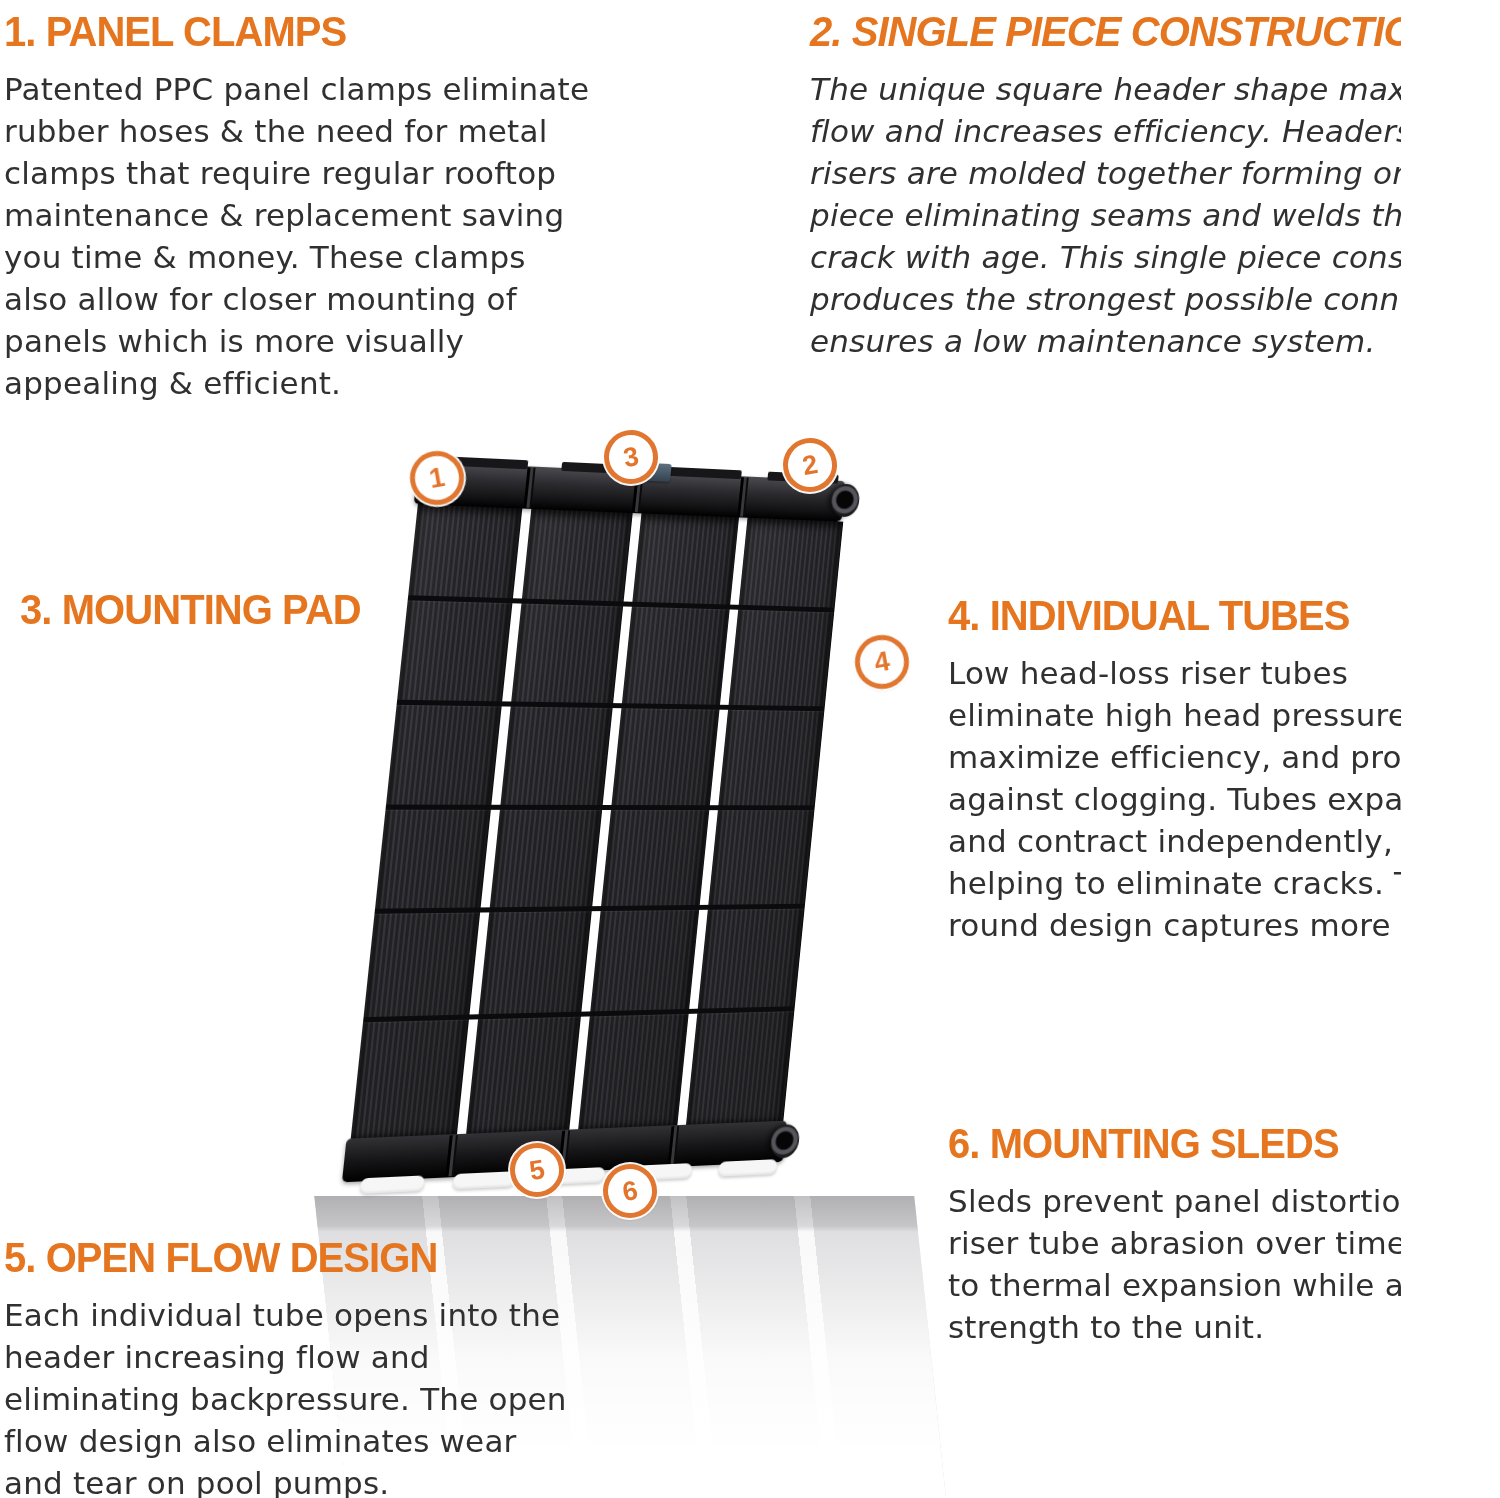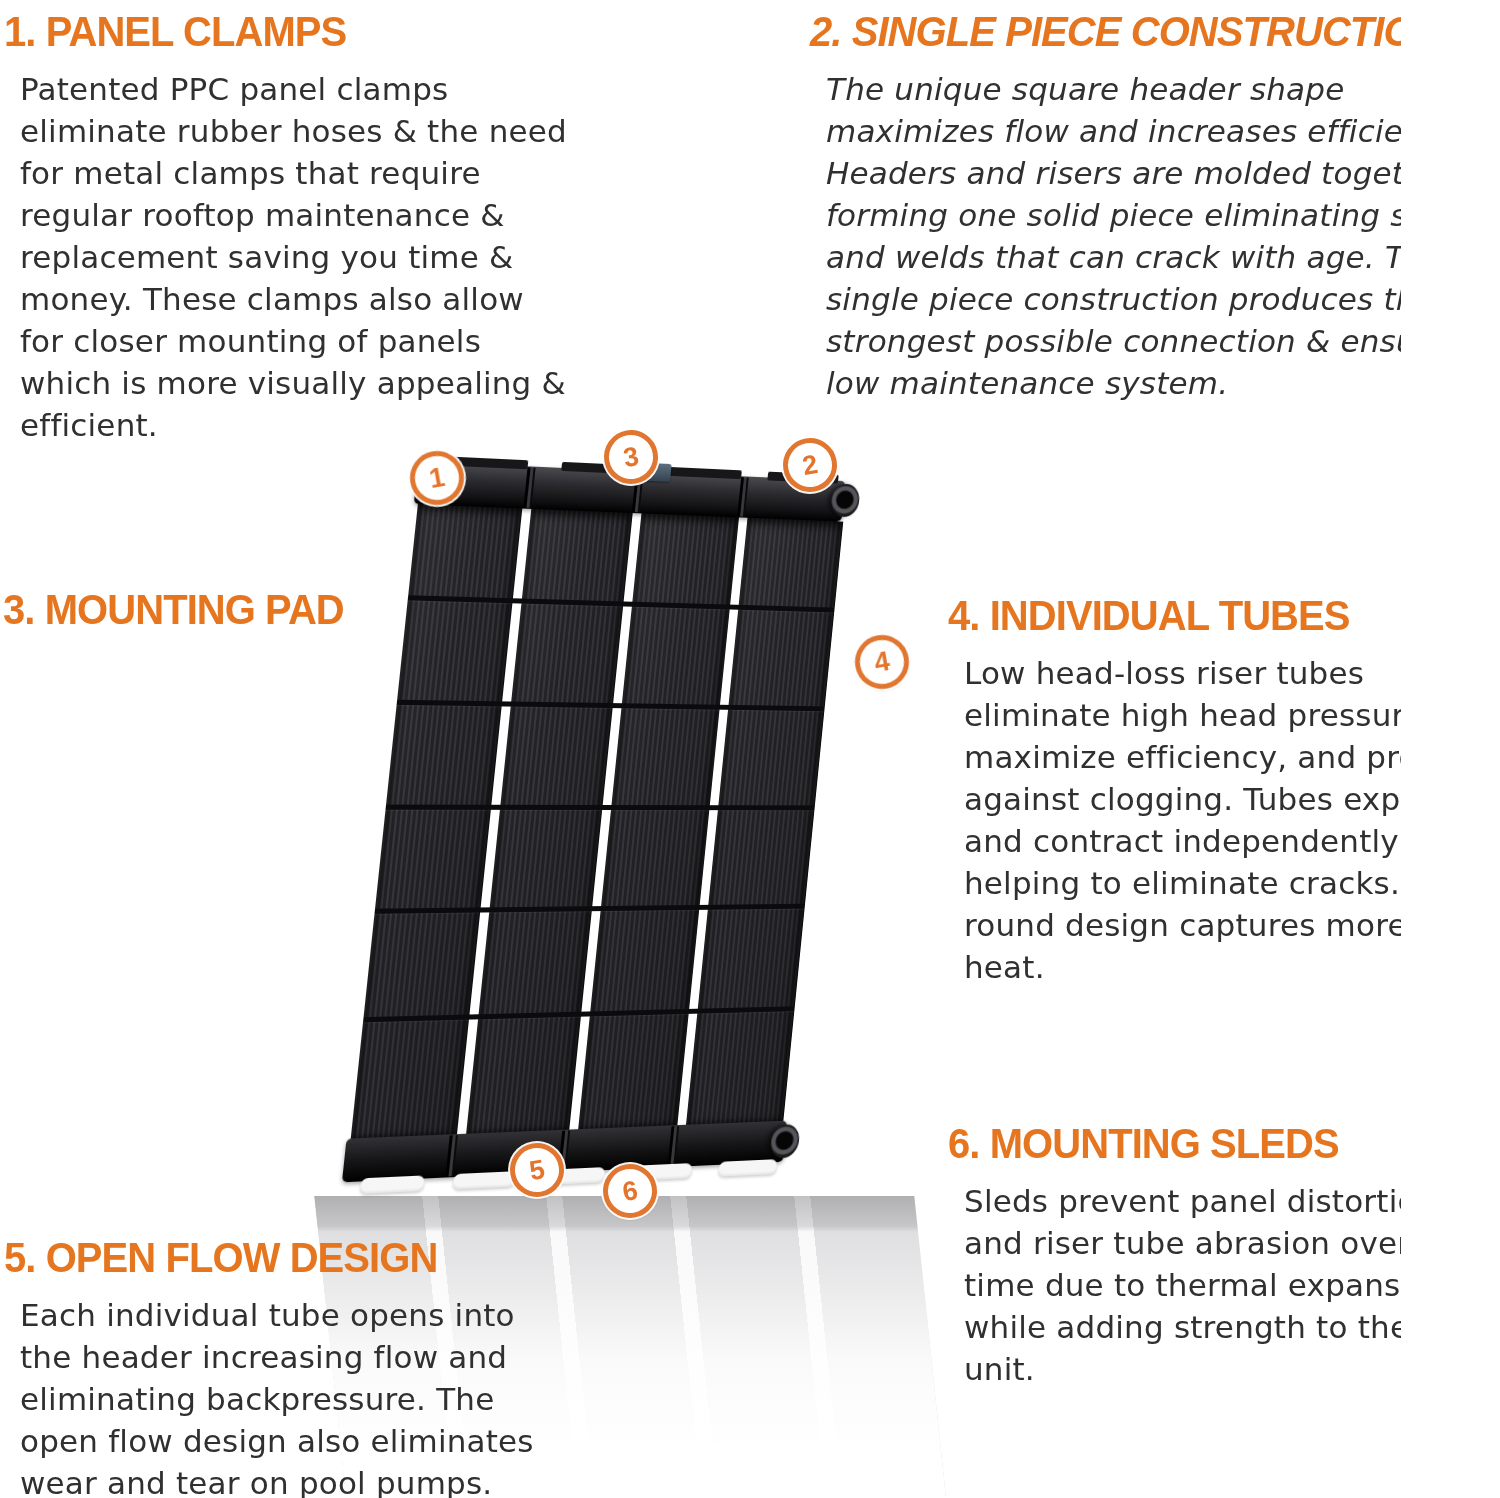--- a/index.html
+++ b/index.html
@@ -9,26 +9,26 @@
   }
   
   .feature{position:absolute; z-index:3;}
   .fh{
     margin:0; font-family:"Liberation Sans", sans-serif;
     font-weight:bold; font-size:43px; line-height:50px;
     letter-spacing:-1px; color:#E5761F; white-space:nowrap;
     transform:scaleX(.93); transform-origin:left top;
   }
   .fb{
-    margin:12px 16px 0; font-family:"DejaVu Sans", sans-serif;
+    margin:12px 0 0; font-family:"DejaVu Sans", sans-serif;
     font-size:31px; line-height:42px; color:#303030; letter-spacing:.2px;
   }
   .s1{left:4px;   top:6px;    width:588px;}
   .s2{left:810px; top:6px;    width:725px;font-style:italic;}
-  .s3{left:3px;   top:584px;  width:392px;}
+  .s3{left:20px;   top:584px;  width:392px;}
   .s4{left:948px; top:590px;  width:556px;}
   .s5{left:4px;   top:1232px; width:575px;}
   .s6{left:948px; top:1118px; width:556px;}
 
   
   .reflection{
     position:absolute; left:330px; top:1196px; width:600px; height:300px; z-index:0;
     transform:skewX(6deg);
     background:
       linear-gradient(180deg, rgba(255,255,255,0) 0%, rgba(255,255,255,.88) 55%, #fff 85%),

